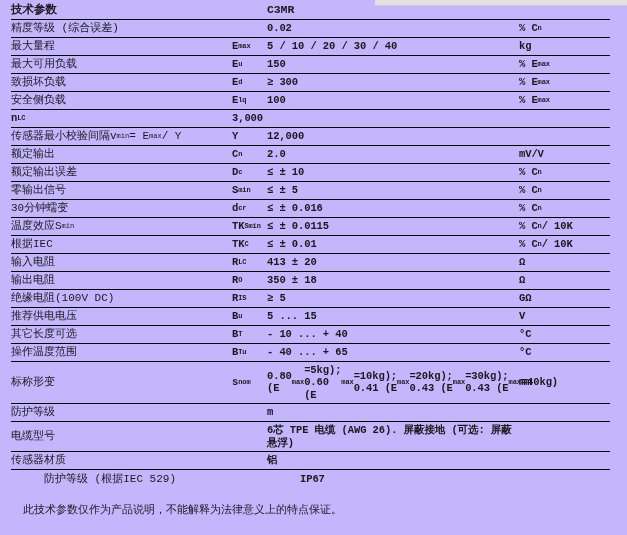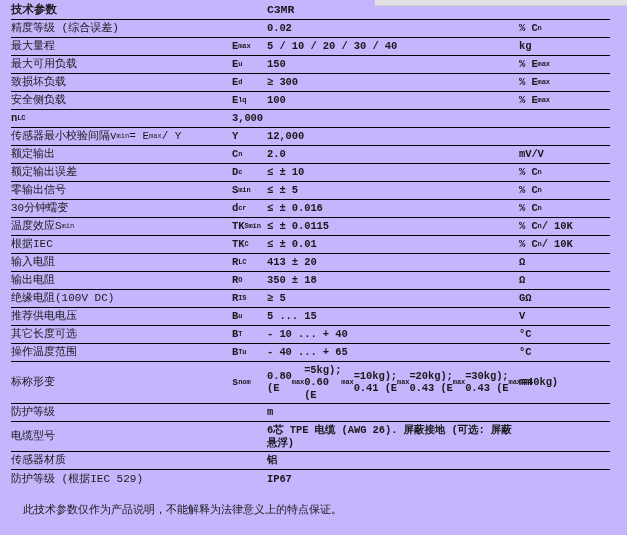--- a/index.html
+++ b/index.html
@@ -29,21 +29,21 @@
   }
   .t-row {
     display: grid;
     grid-template-columns: 221px 35px 252px 91px;
     border-bottom: 1px solid #000;
     box-sizing: border-box;
     min-height: 18px;
     align-items: stretch;
   }
   .t-row.header { min-height: 16px; }
-  .t-body .t-row:last-child { border-bottom: none; }
+  .t-body .t-row:last-child { border-bottom: none; margin-left: 33px; }
   .cell {
     display: flex;
     align-items: center;
     padding: 2px 4px 2px 0;
     box-sizing: border-box;
     line-height: 12.5px;
   }
   .cell.name {
     font-size: 11px;
     font-weight: normal;

